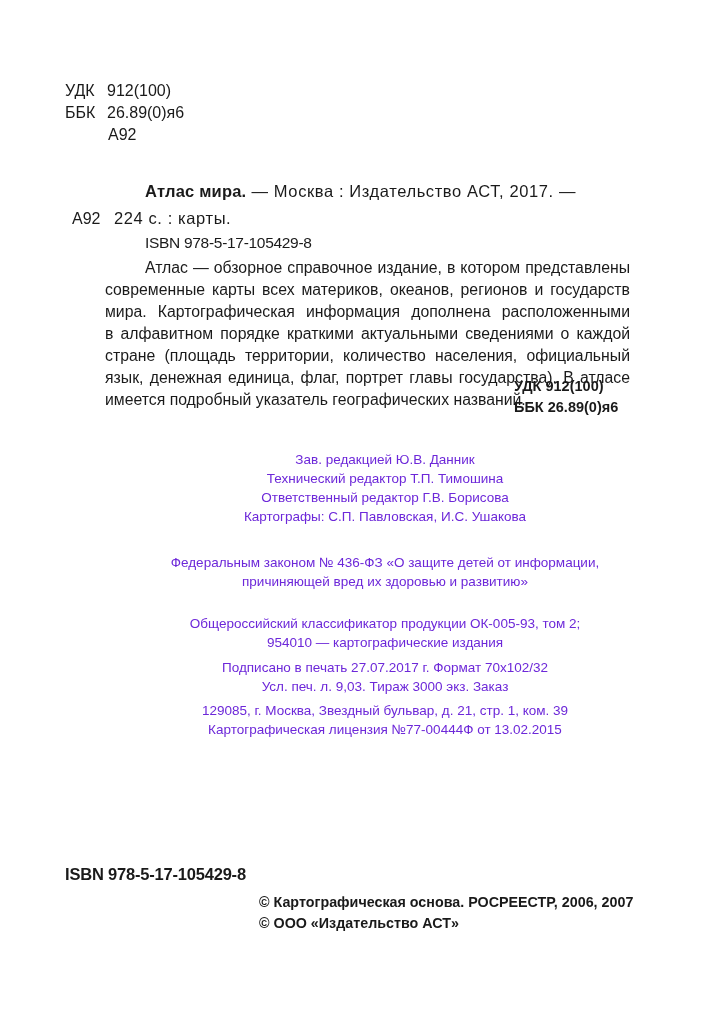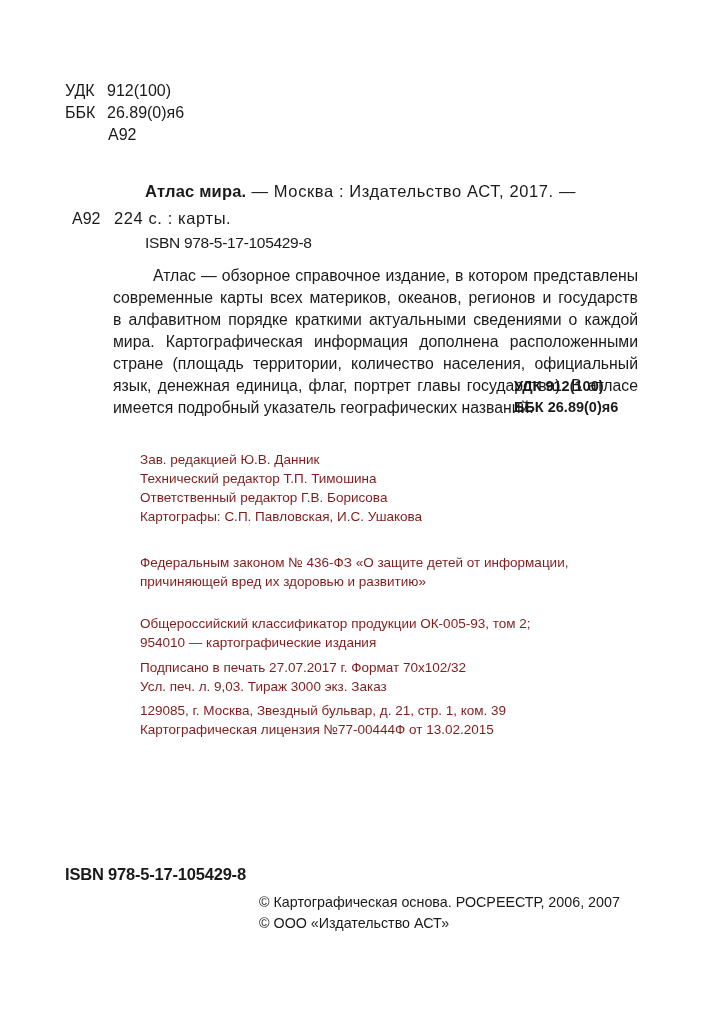--- a/index.html
+++ b/index.html
@@ -58,42 +58,42 @@
 
     .abstract {
       left: 105px;
       top: 257px;
       width: 525px;
       white-space: normal;
       font-size: 15.8px;
       line-height: 22px;
       text-align: justify;
       text-indent: 40px;
-      margin: 8px;
+      margin: 0;
     }
     .abstract .line { display: block; text-indent: 0; text-align-last: justify; }
     .abstract .line.first { padding-left: 40px; }
     .abstract .line.last { text-align-last: left; }
 
     .udc-right {
       left: 514px;
       top: 376px;
       font-size: 14.5px;
       line-height: 21px;
       font-weight: bold;
     }
 
     .center-block {
       position: absolute;
       left: 140px;
       width: 490px;
-      text-align: left;
+      text-align: center;
       font-size: 13.5px;
       line-height: 19px;
-      color: #7f1d1d;
+      color: #6d28d9;
     }
     .center-block div { white-space: nowrap; }
     .credits { top: 450px; }
     .legal-notice { top: 553px; }
     .classifier { top: 614px; }
     .print-info { top: 658px; }
     .publisher-info { top: 701px; }
 
     .isbn-bottom {
       left: 65px;
@@ -101,21 +101,21 @@
       font-size: 16.5px;
       line-height: 22px;
       font-weight: bold;
       letter-spacing: -0.2px;
     }
     .copyrights {
       left: 259px;
       top: 892px;
       font-size: 14.3px;
       line-height: 21px;
-      font-weight: normal;
+      font-weight: bold;
     }
   </style>
 </head>
 <body>
 
 <div class="abs udc-block">
   <div class="row">
     <span class="lbl">УДК</span><span>912(100)</span>
   </div>
   <div class="row">
@@ -127,22 +127,22 @@
 <div class="abs title-line">
   <b>Атлас мира.</b><span> — Москва : Издательство АСТ, 2017. —</span>
 </div>
 <div class="abs a92-mark">А92</div>
 <div class="abs pages-line">224 с. : карты.</div>
 <div class="abs isbn-line">ISBN 978-5-17-105429-8</div>
 
 <div class="abs abstract">
   <span class="line first">Атлас — обзорное справочное издание, в котором представлены</span>
   <span class="line">современные карты всех материков, океанов, регионов и государств</span>
+  <span class="line">мира. Картографическая информация дополнена расположенными</span>
   <span class="line">в алфавитном порядке краткими актуальными сведениями о каждой</span>
-  <span class="line">мира. Картографическая информация дополнена расположенными</span>
   <span class="line">стране (площадь территории, количество населения, официальный</span>
   <span class="line">язык, денежная единица, флаг, портрет главы государства). В атласе</span>
   <span class="line last">имеется подробный указатель географических названий.</span>
 </div>
 
 <div class="abs udc-right">
   <div>УДК 912(100)</div>
   <div>ББК 26.89(0)я6</div>
 </div>
 

